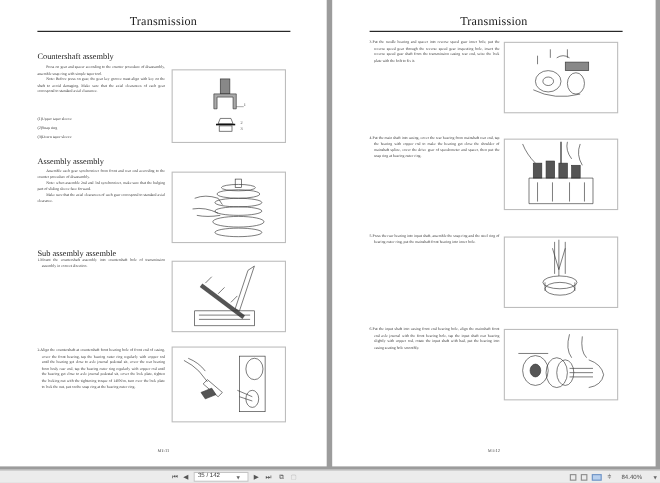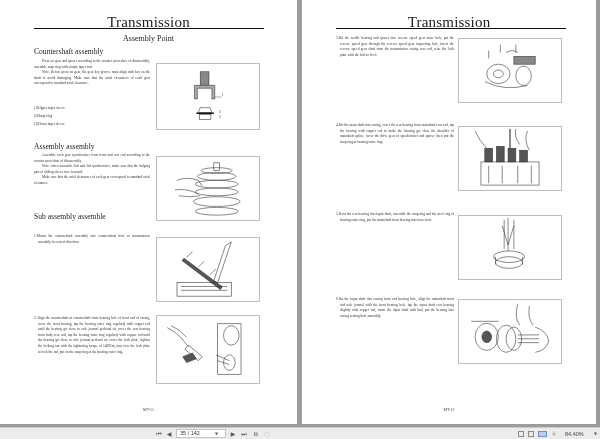--- a/index.html
+++ b/index.html
@@ -5,21 +5,21 @@
   * { box-sizing: border-box; margin: 0; padding: 0; }
   html, body { width: 600px; height: 439px; overflow: hidden; background: #a9a9a9; }
   body { position: relative; font-family: "Liberation Serif", serif; color: #222; }
 
   .viewport { position: absolute; left: 0; top: 0; width: 600px; height: 427px; background: #9c9c9c; }
 
   .page { position: absolute; top: 0; background: #fff; height: 424px; }
   .page.left { left: 0; width: 297px; }
   .page.right { left: 302px; width: 294px; }
 
-  .page-header { position: absolute; top: 14px; width: 100%; text-align: center; font-size: 15px; letter-spacing: 0.2px; }
+  .page-header { position: absolute; top: 14px; width: 100%; text-align: center; font-size: 11px; letter-spacing: 0.2px; }
   .page.left .page-header { left: 0; }
   .header-rule { position: absolute; top: 28px; height: 1px; background: #111; }
   .page.left .header-rule { left: 34px; width: 230px; }
   .page.right .header-rule { left: 34px; width: 230px; }
 
   .section-title { position: absolute; font-size: 7.6px; color: #222; }
   .centered-title { position: absolute; width: 100%; text-align: center; font-size: 8px; }
 
   .para { position: absolute; font-size: 3.5px; line-height: 5.6px; text-align: justify; color: #333; }
   .para p { text-indent: 8px; }
@@ -42,21 +42,20 @@
   .view-icon.active { background: #b8d0ee; border-color: #6f93c4; }
 </style>
 </head>
 <body>
 
 <div class="viewport">
 
   <div class="page left">
     <div class="page-header">Transmission</div>
     <div class="header-rule"></div>
-    <div class="centered-title" style="top:34px;">Assembly Point</div>
 
     <div class="section-title" style="left:34px; top:47px;">Countershaft assembly</div>
     <div class="para" style="left:34px; top:59px; width:116px;">
       <p>Press on gear and spacer according to the counter procedure of disassembly, assemble snap ring with simple taper tool.</p>
       <p>Note: Before press on gear, the gear key groove must align with key on the shaft to avoid damaging. Make sure that the axial clearances of each gear correspond to standard axial clearance.</p>
     </div>
     <div class="list-line" style="left:34px; top:106px;">(1)Upper taper sleeve</div>
     <div class="list-line" style="left:34px; top:114px;">(2)Snap ring</div>
     <div class="list-line" style="left:34px; top:122px;">(3)Down taper sleeve</div>
 
@@ -89,21 +88,21 @@
           <ellipse cx="61" cy="28" rx="22" ry="4"></ellipse>
           <ellipse cx="61" cy="36" rx="22" ry="4"></ellipse>
           <ellipse cx="61" cy="46" rx="24" ry="5"></ellipse>
           <ellipse cx="61" cy="56" rx="22" ry="4"></ellipse>
           <path d="M20 24 q10 -4 22 0 l4 6 M18 34 q12 -2 24 4"></path>
           <path d="M22 40 q10 2 22 0"></path>
         </g>
       </svg>
     </div>
 
-    <div class="section-title" style="left:34px; top:212px;">Sub assembly assemble</div>
+    <div class="section-title" style="left:34px; top:226px;">Sub assembly assemble</div>
     <div class="para" style="left:34px; top:234px; width:116px;">
       <p class="hang">1.Mount the countershaft assembly into countershaft hole of transmission assembly in correct direction.</p>
     </div>
     <div class="figure" style="left:156px; top:237px; width:104px; height:65px;">
       <svg viewBox="0 0 104 65">
         <g fill="none" stroke="#333" stroke-width="0.6">
           <path d="M26 22 l40 30" stroke-width="4" stroke="#555"></path>
           <path d="M30 20 l6 -6 M42 30 l6 -6 M54 38 l6 -6"></path>
           <path d="M70 8 l6 -4 l-14 42 l-4 -2 z"></path>
           <rect x="20" y="46" width="56" height="14"></rect>

